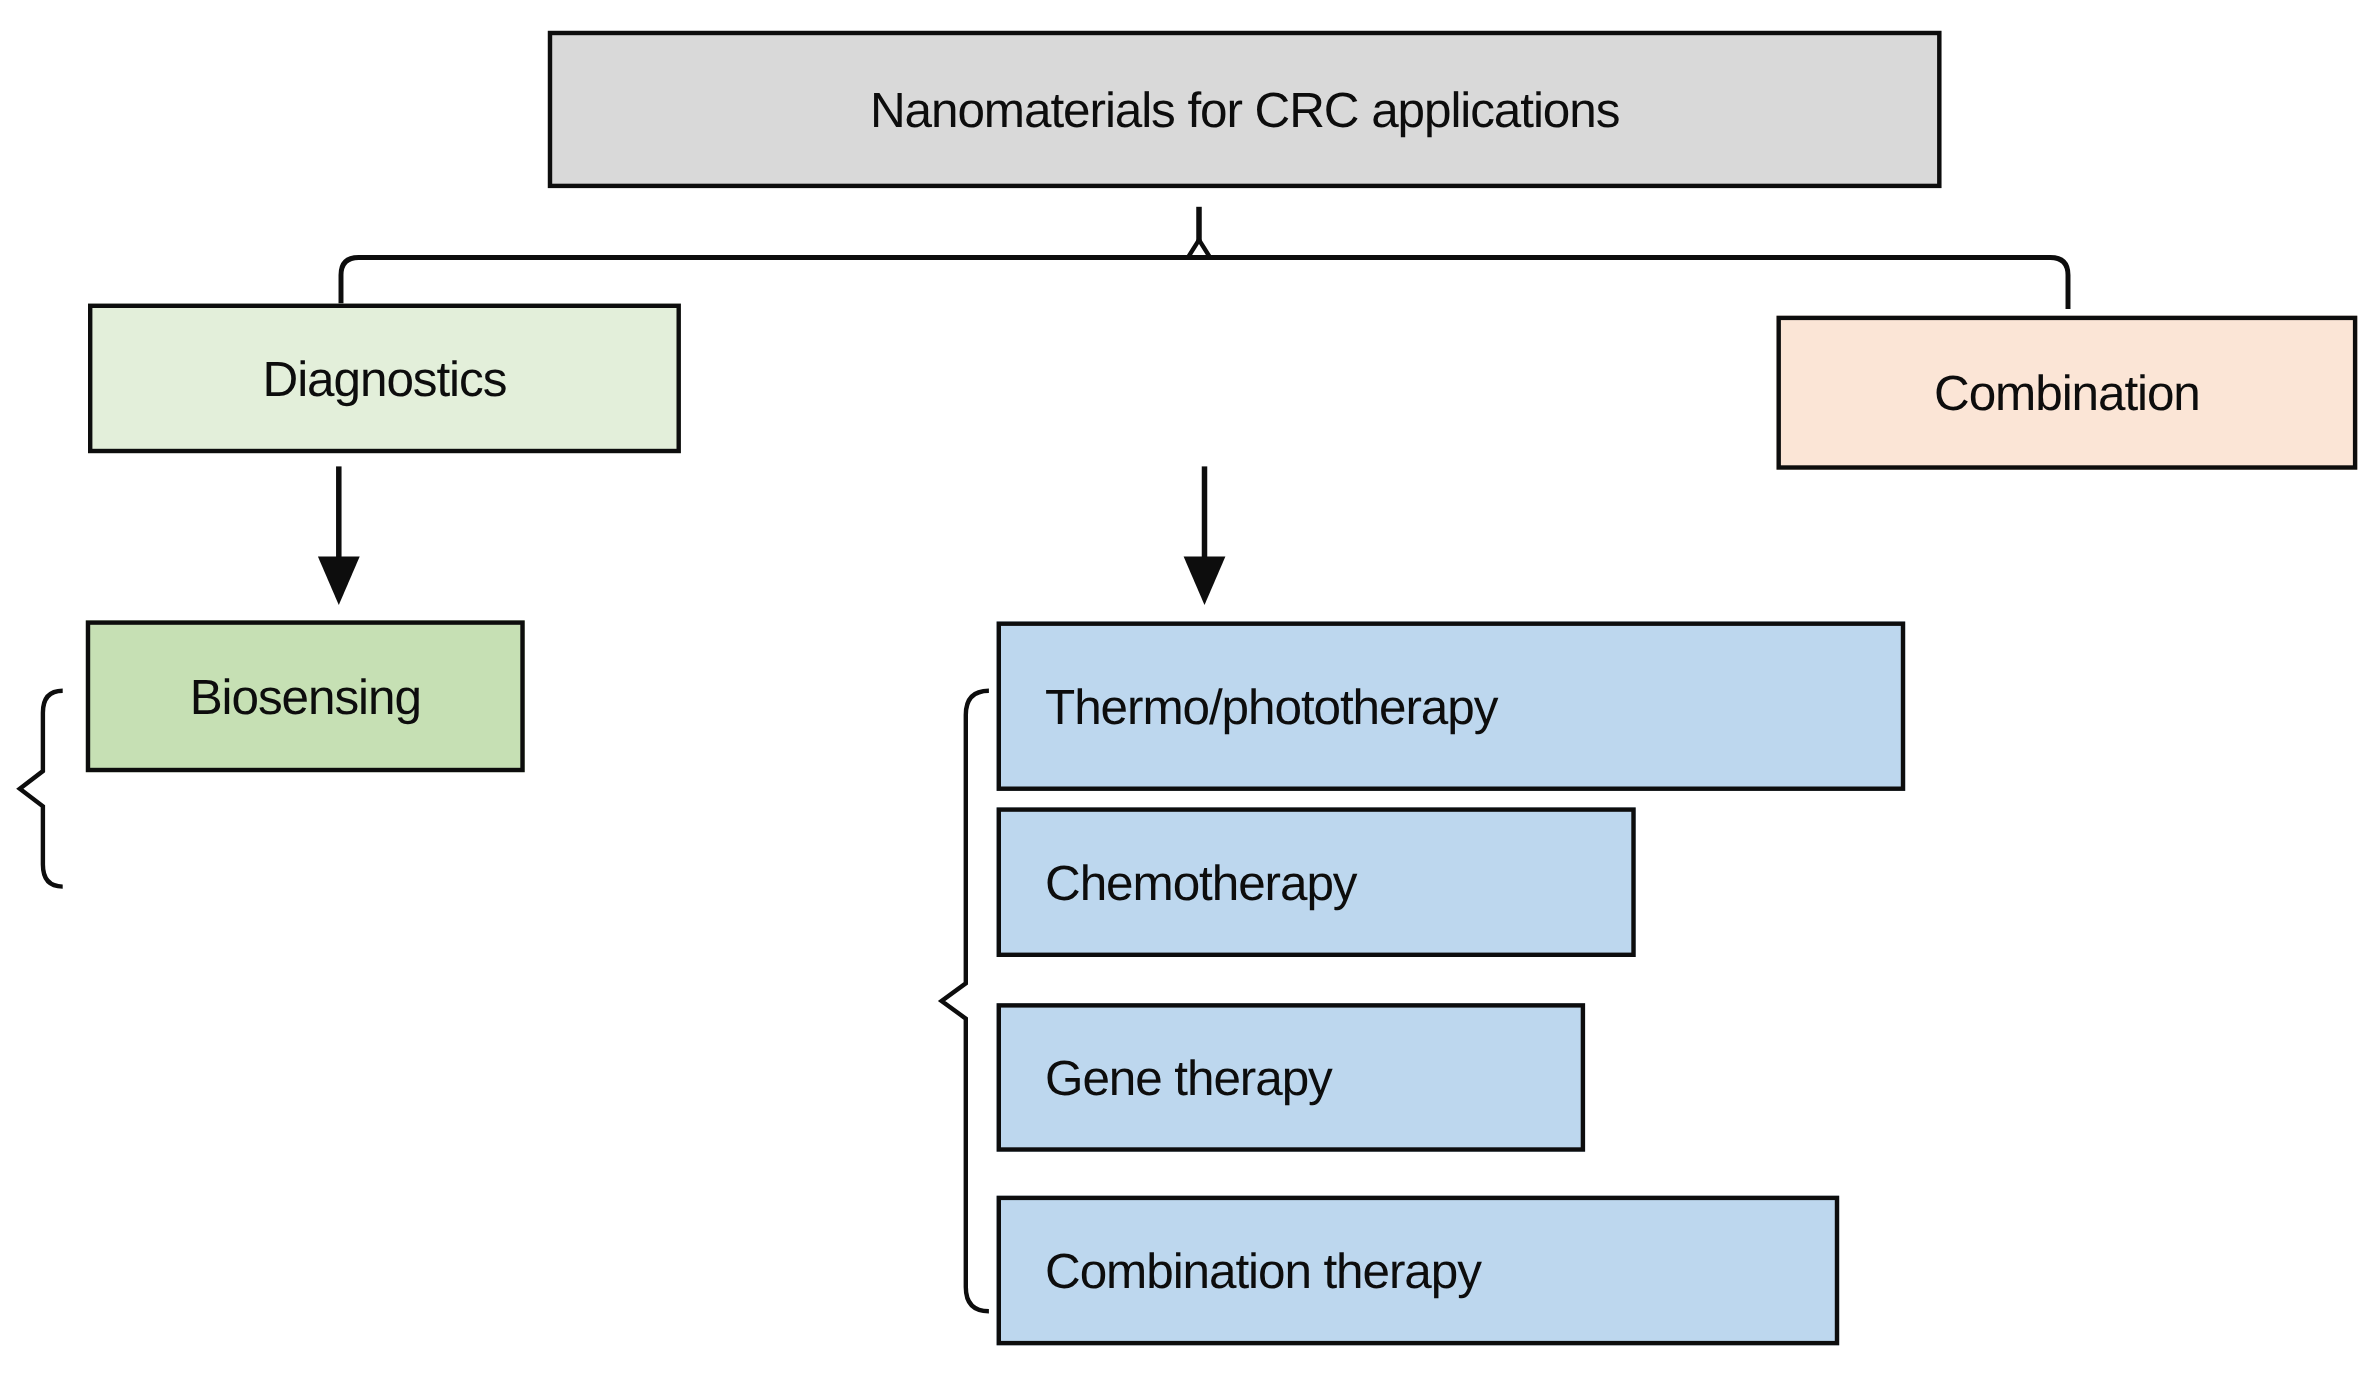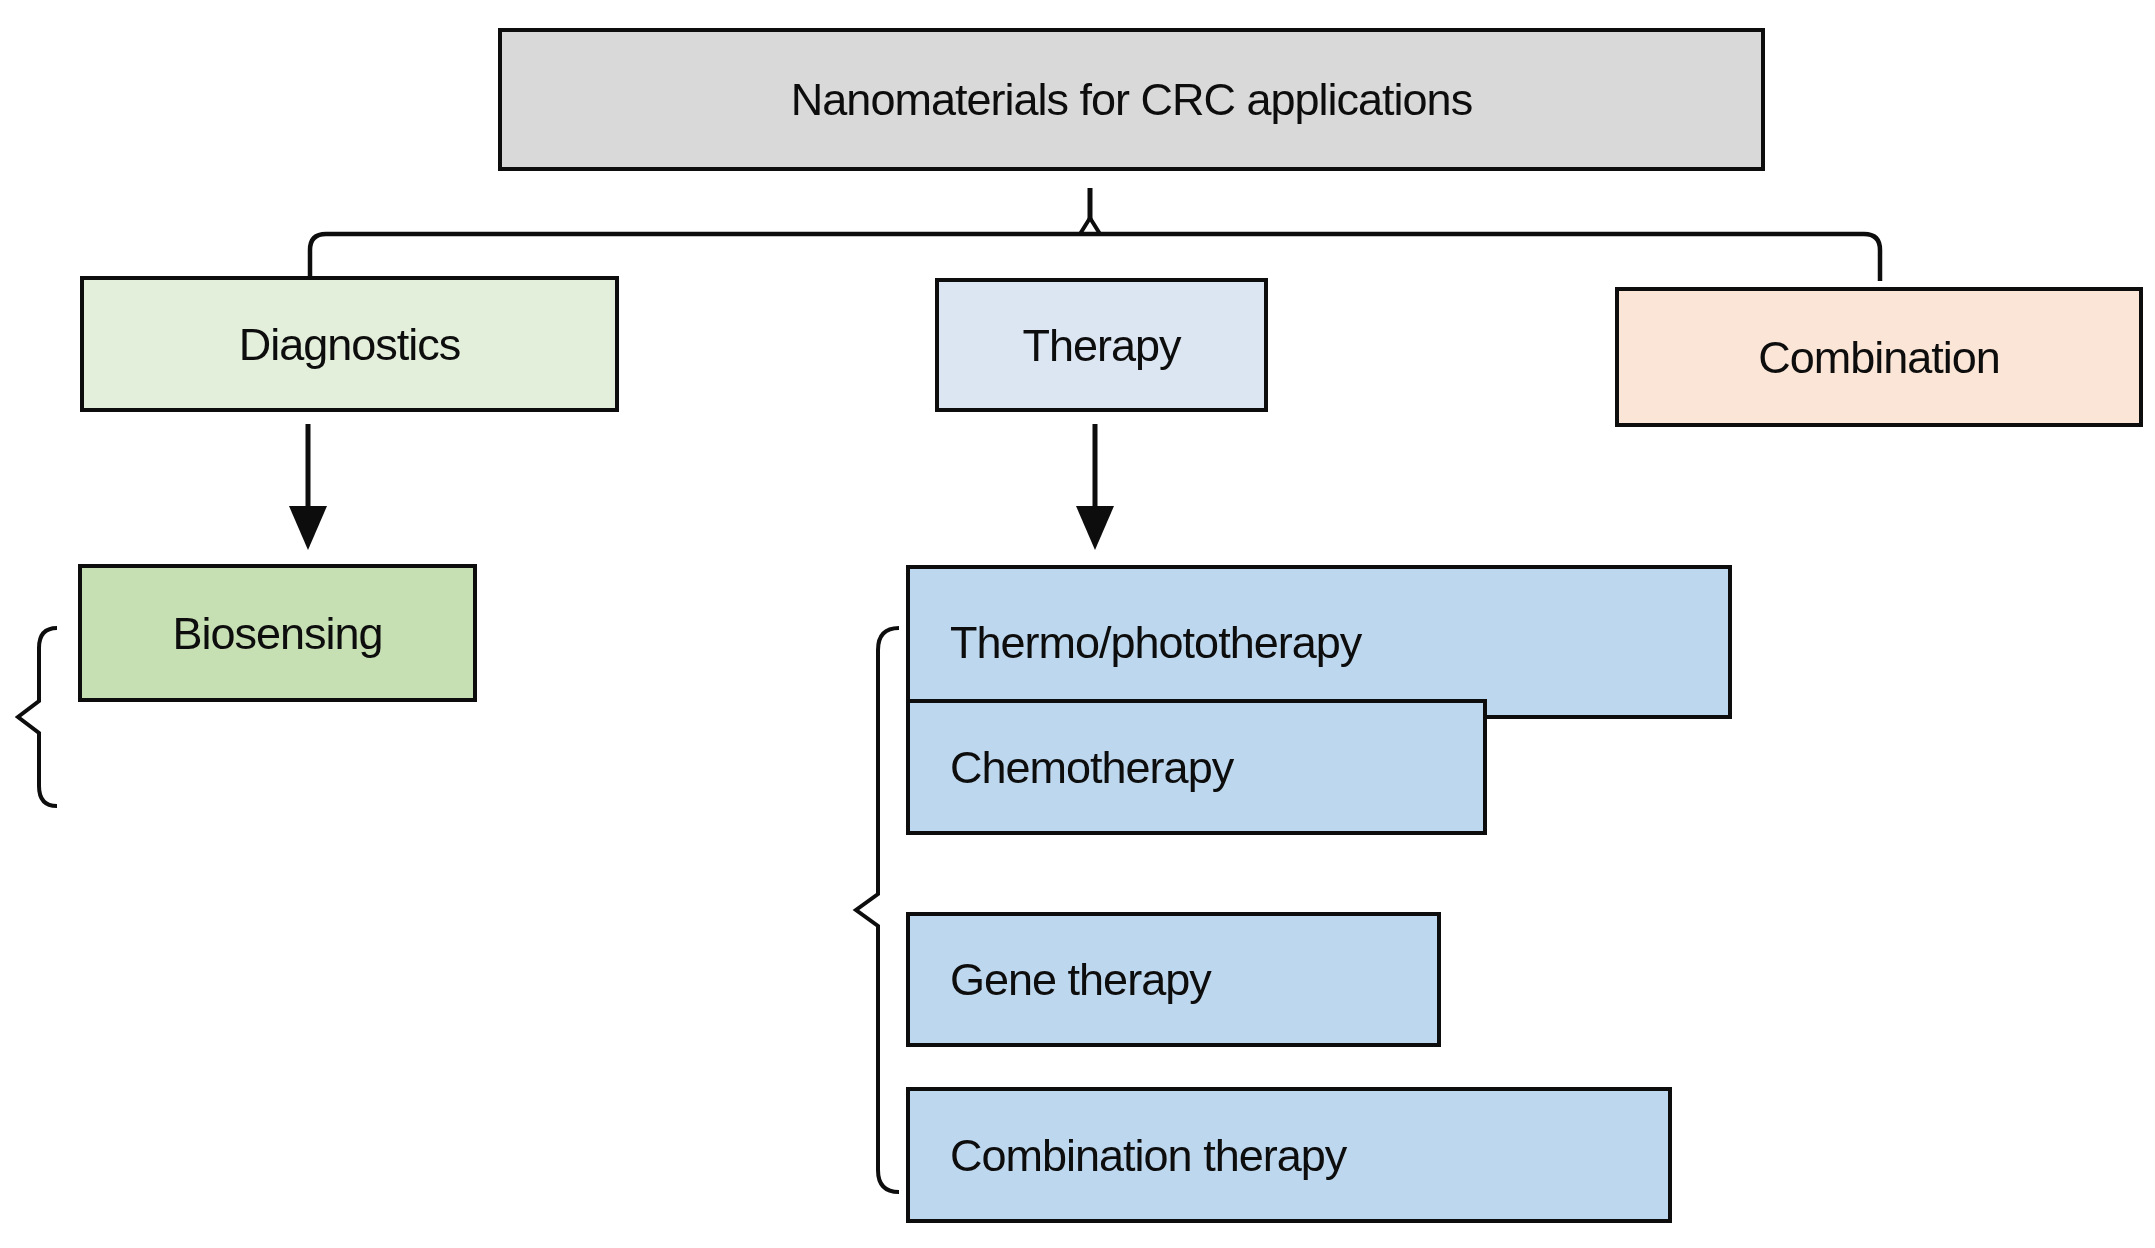--- a/index.html
+++ b/index.html
@@ -34,21 +34,21 @@
   .fill-peach  { background: var(--c-peach,  #fbe5d6); }
 
   
   #root-box         { left: 498px;  top: 28px;   width: 1267px; height: 143px; }
   #diagnostics-box  { left: 80px;   top: 276px;  width: 539px;  height: 136px; }
   #therapy-box      { left: 935px;  top: 278px;  width: 333px;  height: 134px; }
   #theranostics-box { left: 1615px; top: 287px;  width: 528px;  height: 140px; }
   #biosensing-box   { left: 78px;   top: 564px;  width: 399px;  height: 138px; }
   #bioimaging-box   { left: 78px;   top: 736px;  width: 462px;  height: 136px; }
   #thermo-box       { left: 906px;  top: 565px;  width: 826px;  height: 154px; }
-  #chemo-box        { left: 906px;  top: 699px;  width: 581px;  height: 136px; }
+  #chemo-box        { left: 906px;  top: 734px;  width: 581px;  height: 136px; }
   #gene-box         { left: 906px;  top: 912px;  width: 535px;  height: 135px; }
   #combination-box  { left: 906px;  top: 1087px; width: 766px;  height: 136px; }
 
   #connector-layer {
     position: absolute;
     left: 0; top: 0;
     width: 2155px; height: 1248px;
     pointer-events: none;
   }
   #connector-layer path, #connector-layer line { stroke: var(--ink, #0d0d0d); fill: none; }
@@ -83,23 +83,20 @@
     <path d="M 899 628 Q 878 628 878 650 L 878 894 L 856 910 L 878 926 L 878 1170 Q 878 1192 899 1192" stroke-width="4"></path>
   </svg>
 
   <div class="node fill-gray" id="root-box">
     <span>Nanomaterials for CRC applications</span>
   </div>
 
   <div class="node fill-lgreen" id="diagnostics-box">
     <span>Diagnostics</span>
   </div>
-  <div class="node fill-lblue" id="therapy-box">
-    <span>Therapy</span>
-  </div>
   <div class="node fill-peach" id="theranostics-box">
     <span>Combination</span>
   </div>
 
   <div class="node fill-green" id="biosensing-box">
     <span>Biosensing</span>
   </div>
 
   <div class="node fill-blue left-text" id="thermo-box">
     <span>Thermo/phototherapy</span>

